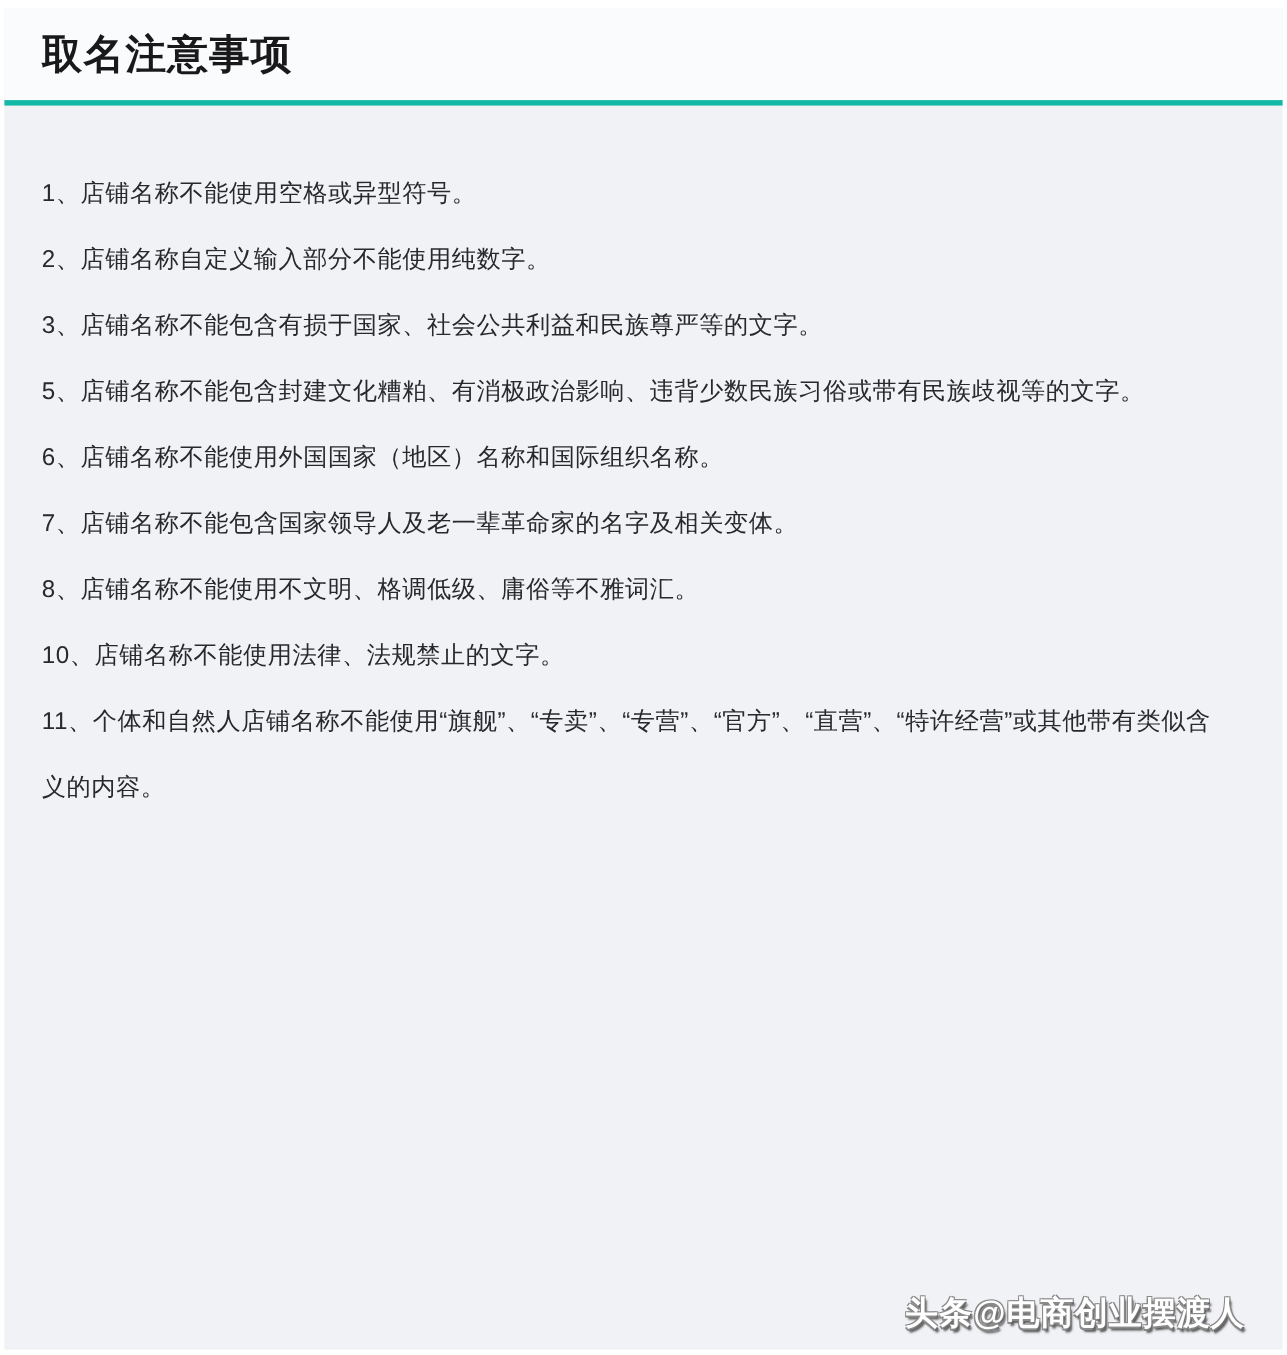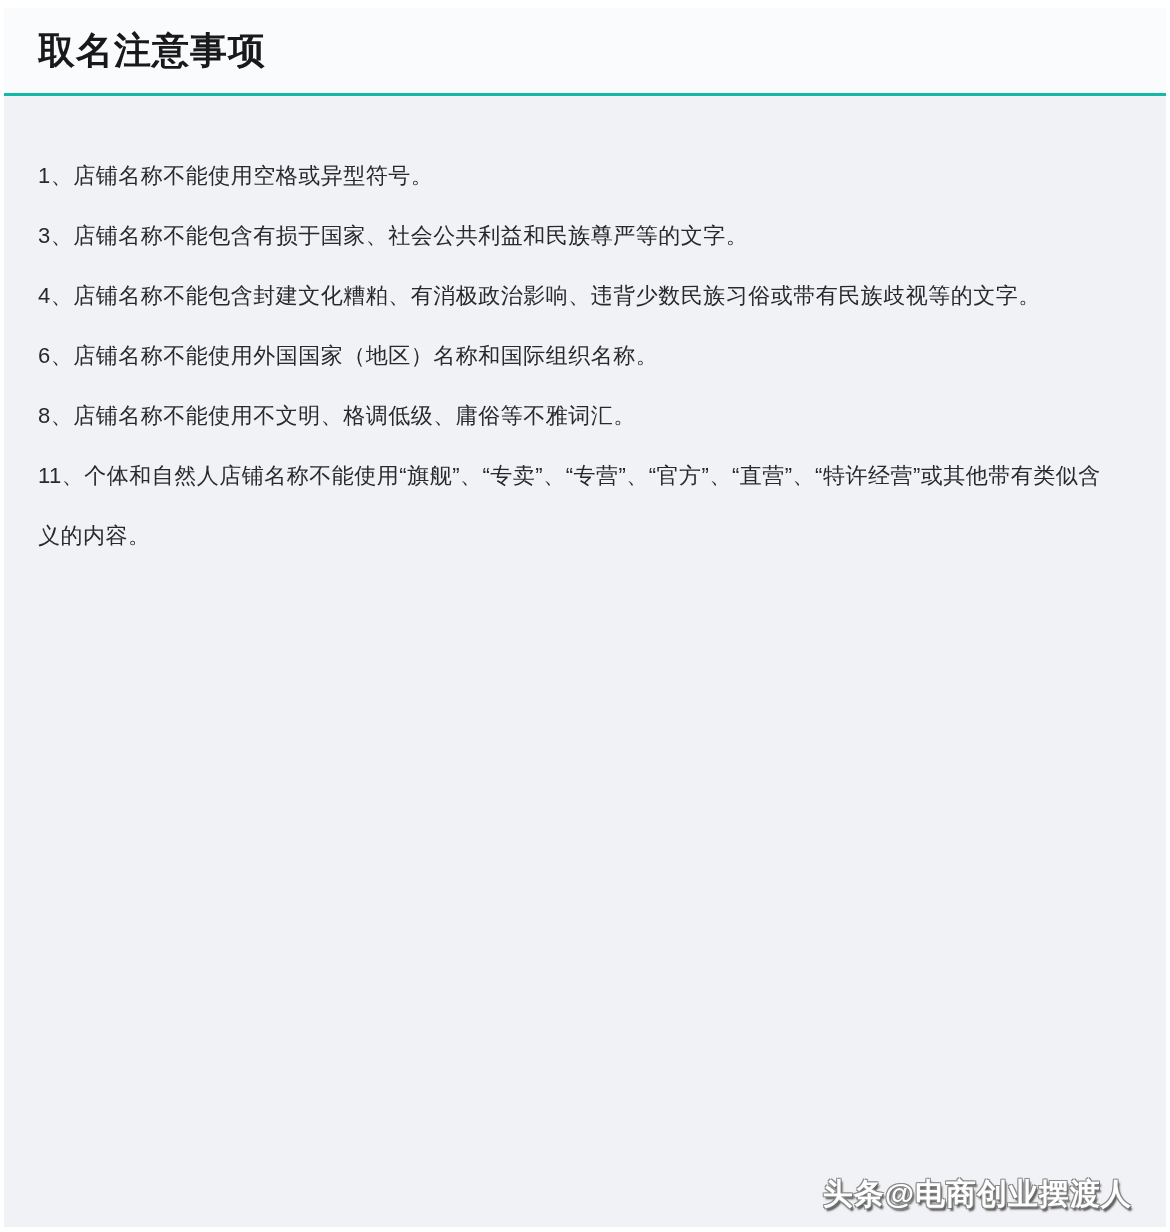--- a/index.html
+++ b/index.html
@@ -18,21 +18,21 @@
     position: absolute;
     left: 4px;
     top: 8px;
     width: 1162px;
     height: 1219px;
     background: #f1f2f6;
   }
   .panel-header {
     height: 88px;
     background: #fafbfc;
-    border-bottom: 3px solid #14b8a6;
+    border-bottom: 5px solid #14b8a6;
     display: flex;
     align-items: center;
     padding-left: 34px;
     box-sizing: border-box;
   }
   .page-title {
     font-size: 37px;
     font-weight: bold;
     color: #19191c;
     letter-spacing: 1px;
@@ -68,22 +68,25 @@
 <body>
 
 <div class="panel">
 
   <div class="panel-header">
     <span class="page-title">取名注意事项</span>
   </div>
 
   <div class="notice-list">
     <p>1、店铺名称不能使用空格或异型符号。</p>
+    <p>2、店铺名称自定义输入部分不能使用纯数字。</p>
     <p>3、店铺名称不能包含有损于国家、社会公共利益和民族尊严等的文字。</p>
-    <p>4、店铺名称不能包含封建文化糟粕、有消极政治影响、违背少数民族习俗或带有民族歧视等的文字。</p>
+    <p>5、店铺名称不能包含封建文化糟粕、有消极政治影响、违背少数民族习俗或带有民族歧视等的文字。</p>
     <p>6、店铺名称不能使用外国国家（地区）名称和国际组织名称。</p>
+    <p>7、店铺名称不能包含国家领导人及老一辈革命家的名字及相关变体。</p>
     <p>8、店铺名称不能使用不文明、格调低级、庸俗等不雅词汇。</p>
+    <p>10、店铺名称不能使用法律、法规禁止的文字。</p>
     <p>11、个体和自然人店铺名称不能使用“旗舰”、“专卖”、“专营”、“官方”、“直营”、“特许经营”或其他带有类似含义的内容。</p>
   </div>
 
   <div class="watermark">头条@电商创业摆渡人</div>
 
 </div>
 
 </body></html>

